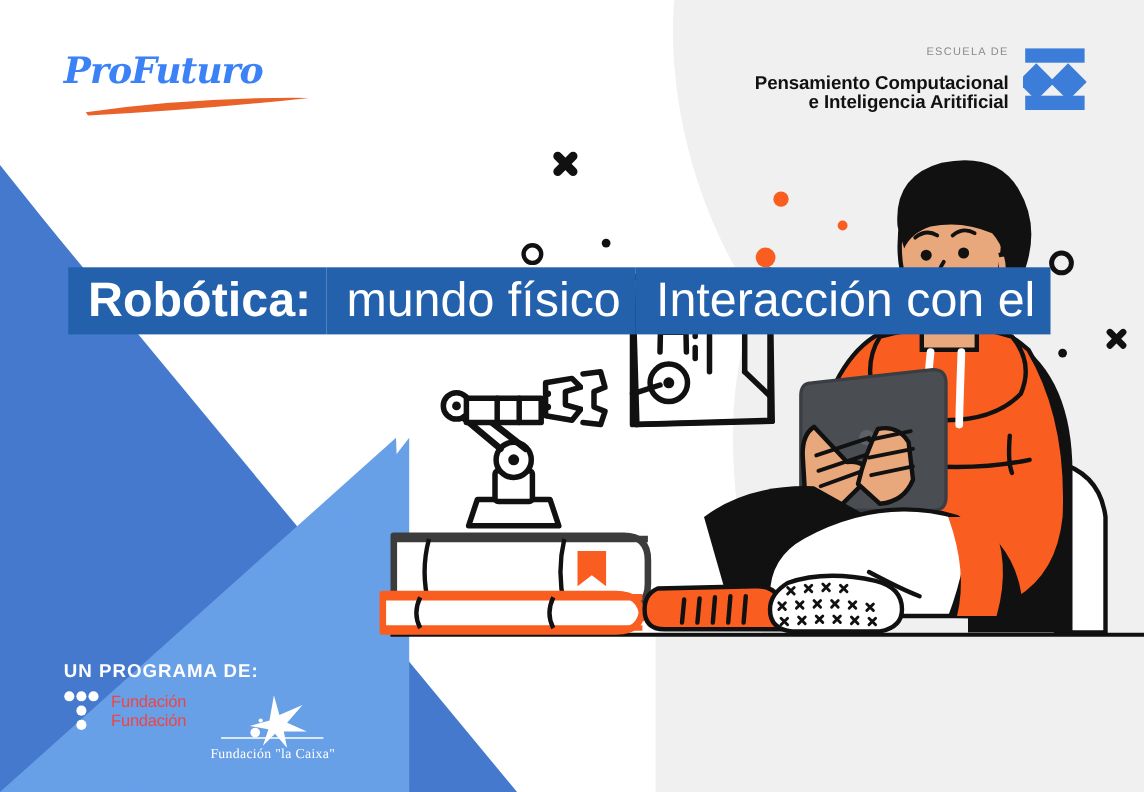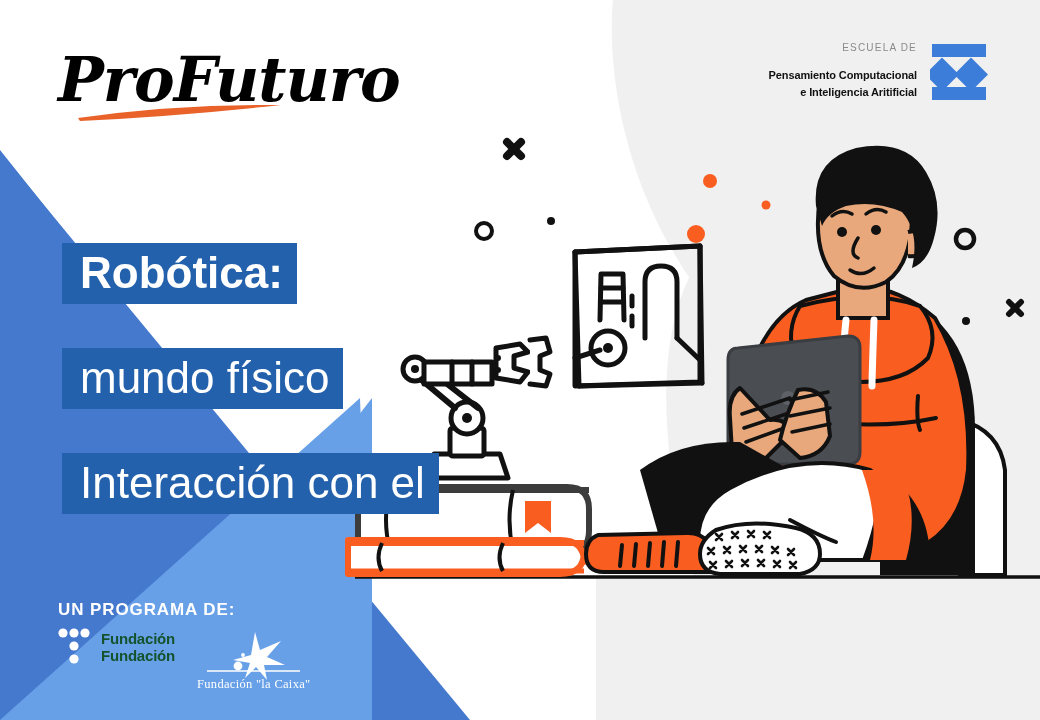--- a/index.html
+++ b/index.html
@@ -18,47 +18,46 @@
   .svg-layer{position:absolute;top:0;left:0;}
 
   
   #profuturo-logo{
     position:absolute;left:58px;top:38px;width:230px;height:72px;
   }
   #profuturo-wordmark{
     font-family:"DejaVu Serif", serif;
     font-style:italic;
     font-weight:bold;
-    font-size:61px;
+    font-size:33px;
     letter-spacing:-1px;
-    color:#000000;
+    color:#3b82f6;
     line-height:52px;
     white-space:nowrap;
-    margin-top:16px;
   }
 
   
   #escuela-lockup{
     position:absolute;right:52px;top:42px;
     display:flex;align-items:center;gap:13px;
   }
   #escuela-text{ text-align:right; }
   #escuela-eyebrow{
     font-size:10px;font-weight:normal;letter-spacing:1.2px;
     color:#8A8A8A;line-height:12px;margin-bottom:13px;
   }
   #escuela-line1,#escuela-line2{
-    font-size:11px;font-weight:bold;color:#111111;line-height:17px;
+    font-size:17px;font-weight:bold;color:#111111;line-height:17px;
     letter-spacing:-0.1px;white-space:nowrap;
   }
 
   
   #title-block{
     position:absolute;left:62px;top:243px;
-    display:flex;flex-direction:column;align-items:flex-start;gap:44px;
+    display:flex;flex-direction:row;align-items:flex-end;
   }
   #title-block .tline{
     background:#2361AC;color:#ffffff;
     padding:2px 14px 4px 18px;
     font-size:44px;line-height:55px;
     white-space:nowrap;
   }
   #title-line-1{ font-weight:bold; }
   #title-line-2,#title-line-3{ font-weight:normal; }
 
@@ -67,21 +66,21 @@
     position:absolute;left:58px;top:600px;
     font-size:17px;font-weight:bold;letter-spacing:0.9px;
     color:#ffffff;
   }
   #footer-logos{
     position:absolute;left:58px;top:628px;
     display:flex;align-items:flex-start;gap:22px;
   }
   #telefonica-logo{ display:flex;align-items:center;gap:9px; }
   #telefonica-wordmark{
-    color:#14532d;font-size:15px;font-weight:bold;line-height:17px;
+    color:#ef4444;font-size:15px;font-weight:normal;line-height:17px;
     letter-spacing:-0.2px;
   }
   #lacaixa-logo{ padding-top:2px; }
 </style>
 </head>
 <body>
 
 <div id="slide">
 
   <svg class="svg-layer" width="1040" height="720" viewBox="0 0 1040 720">

